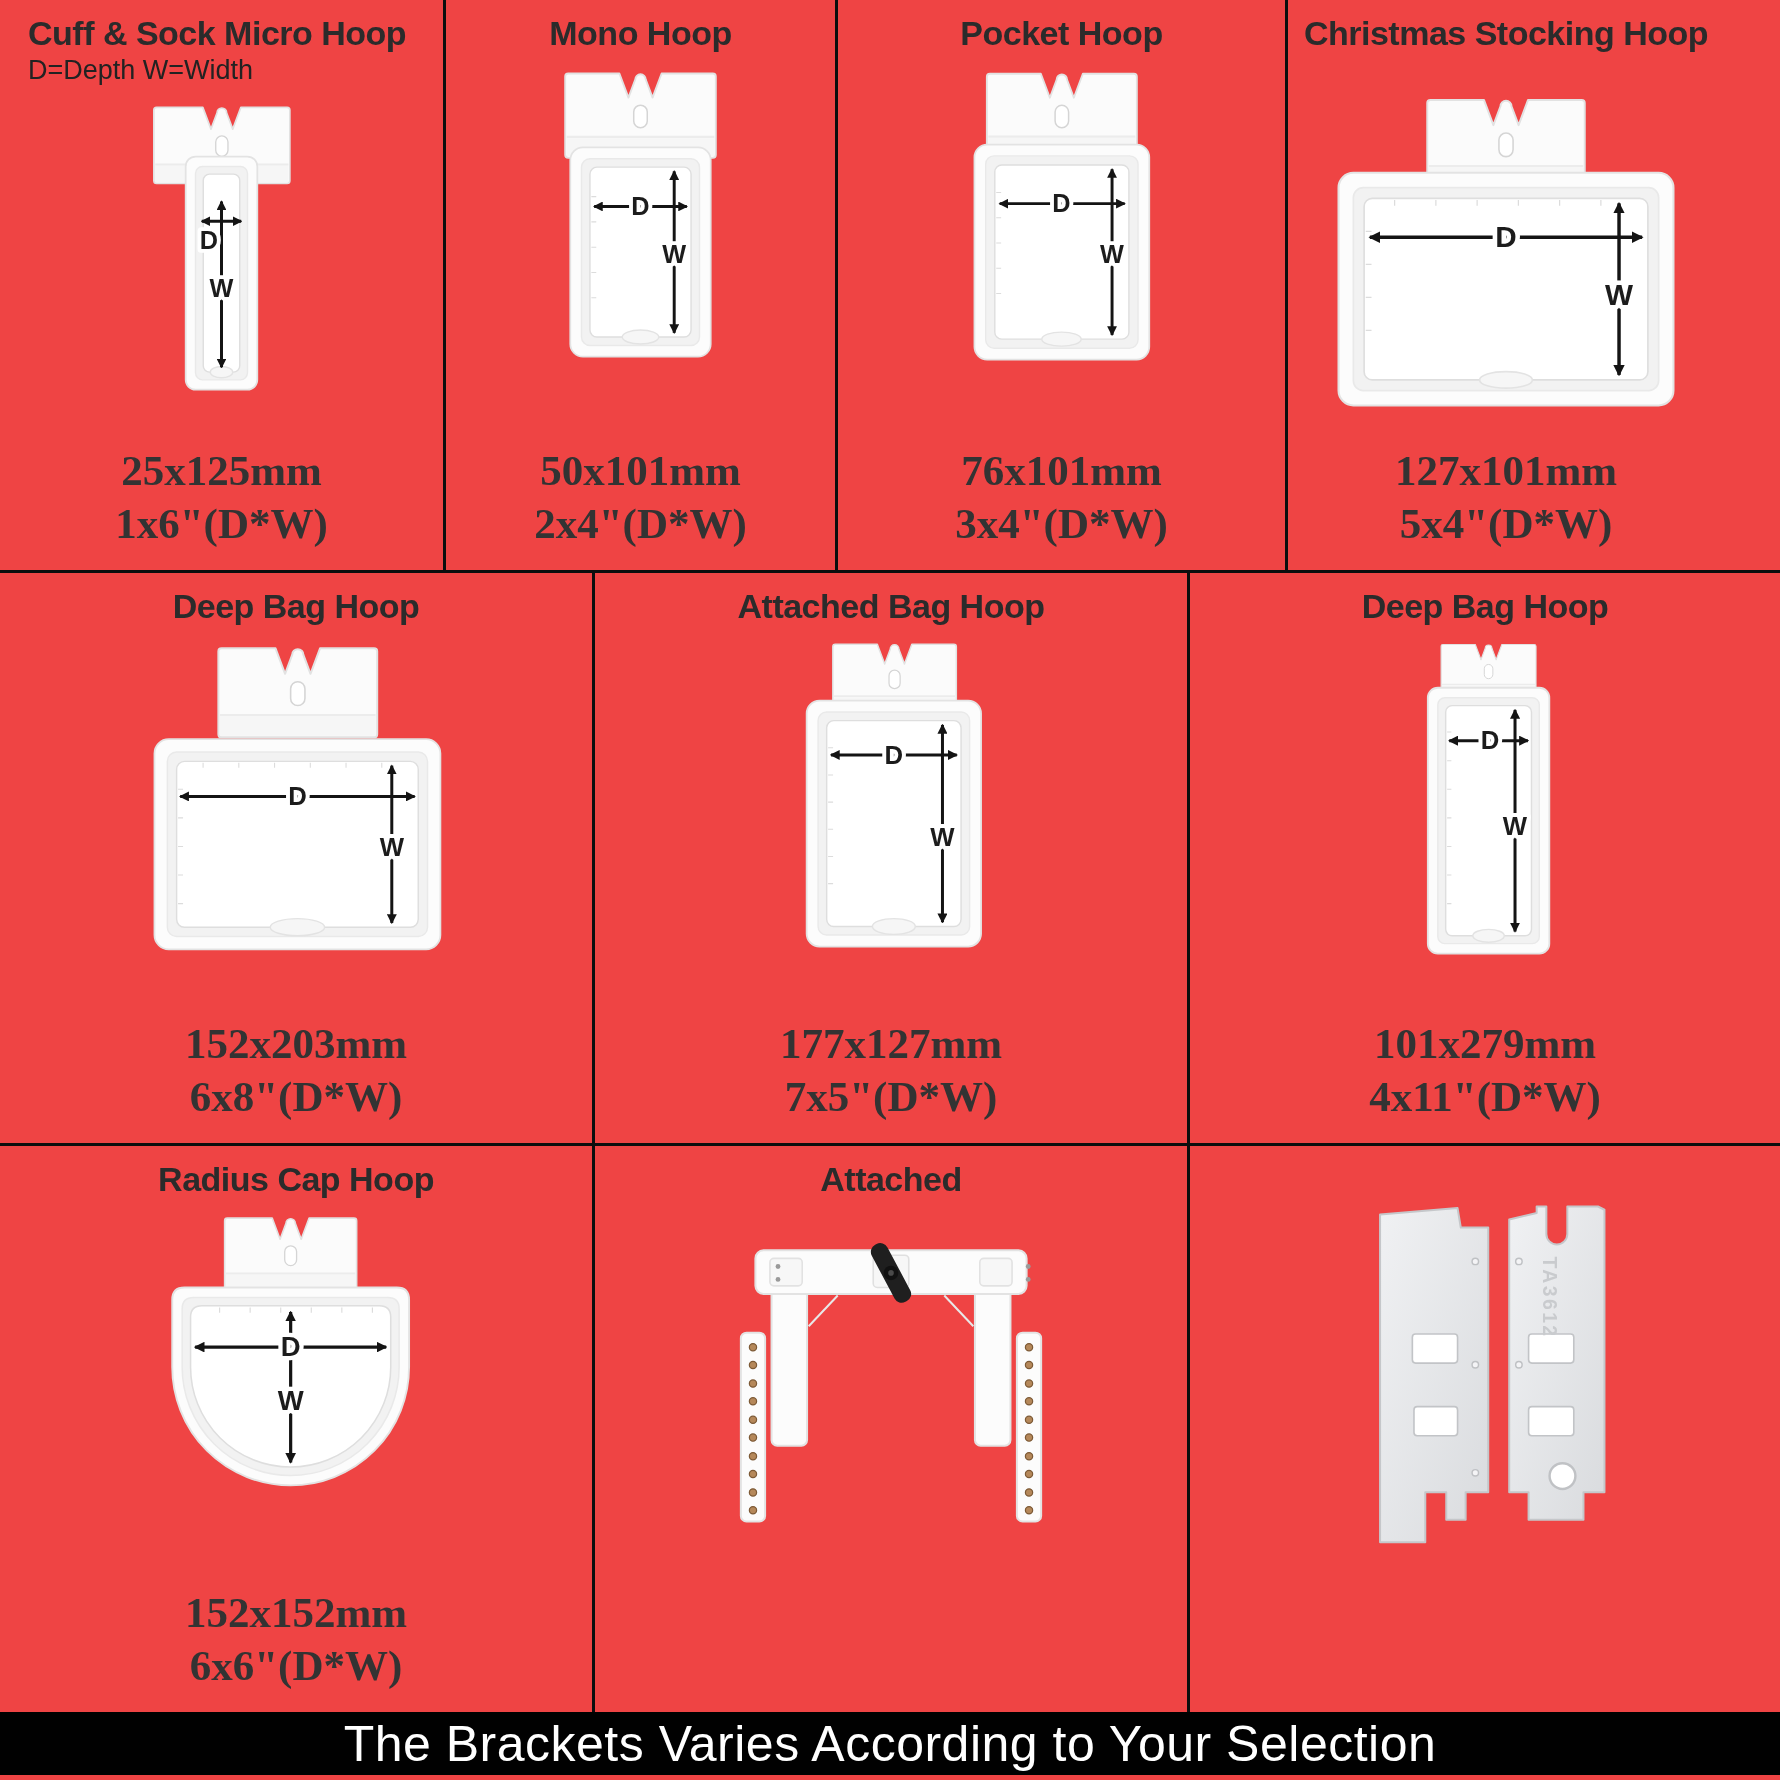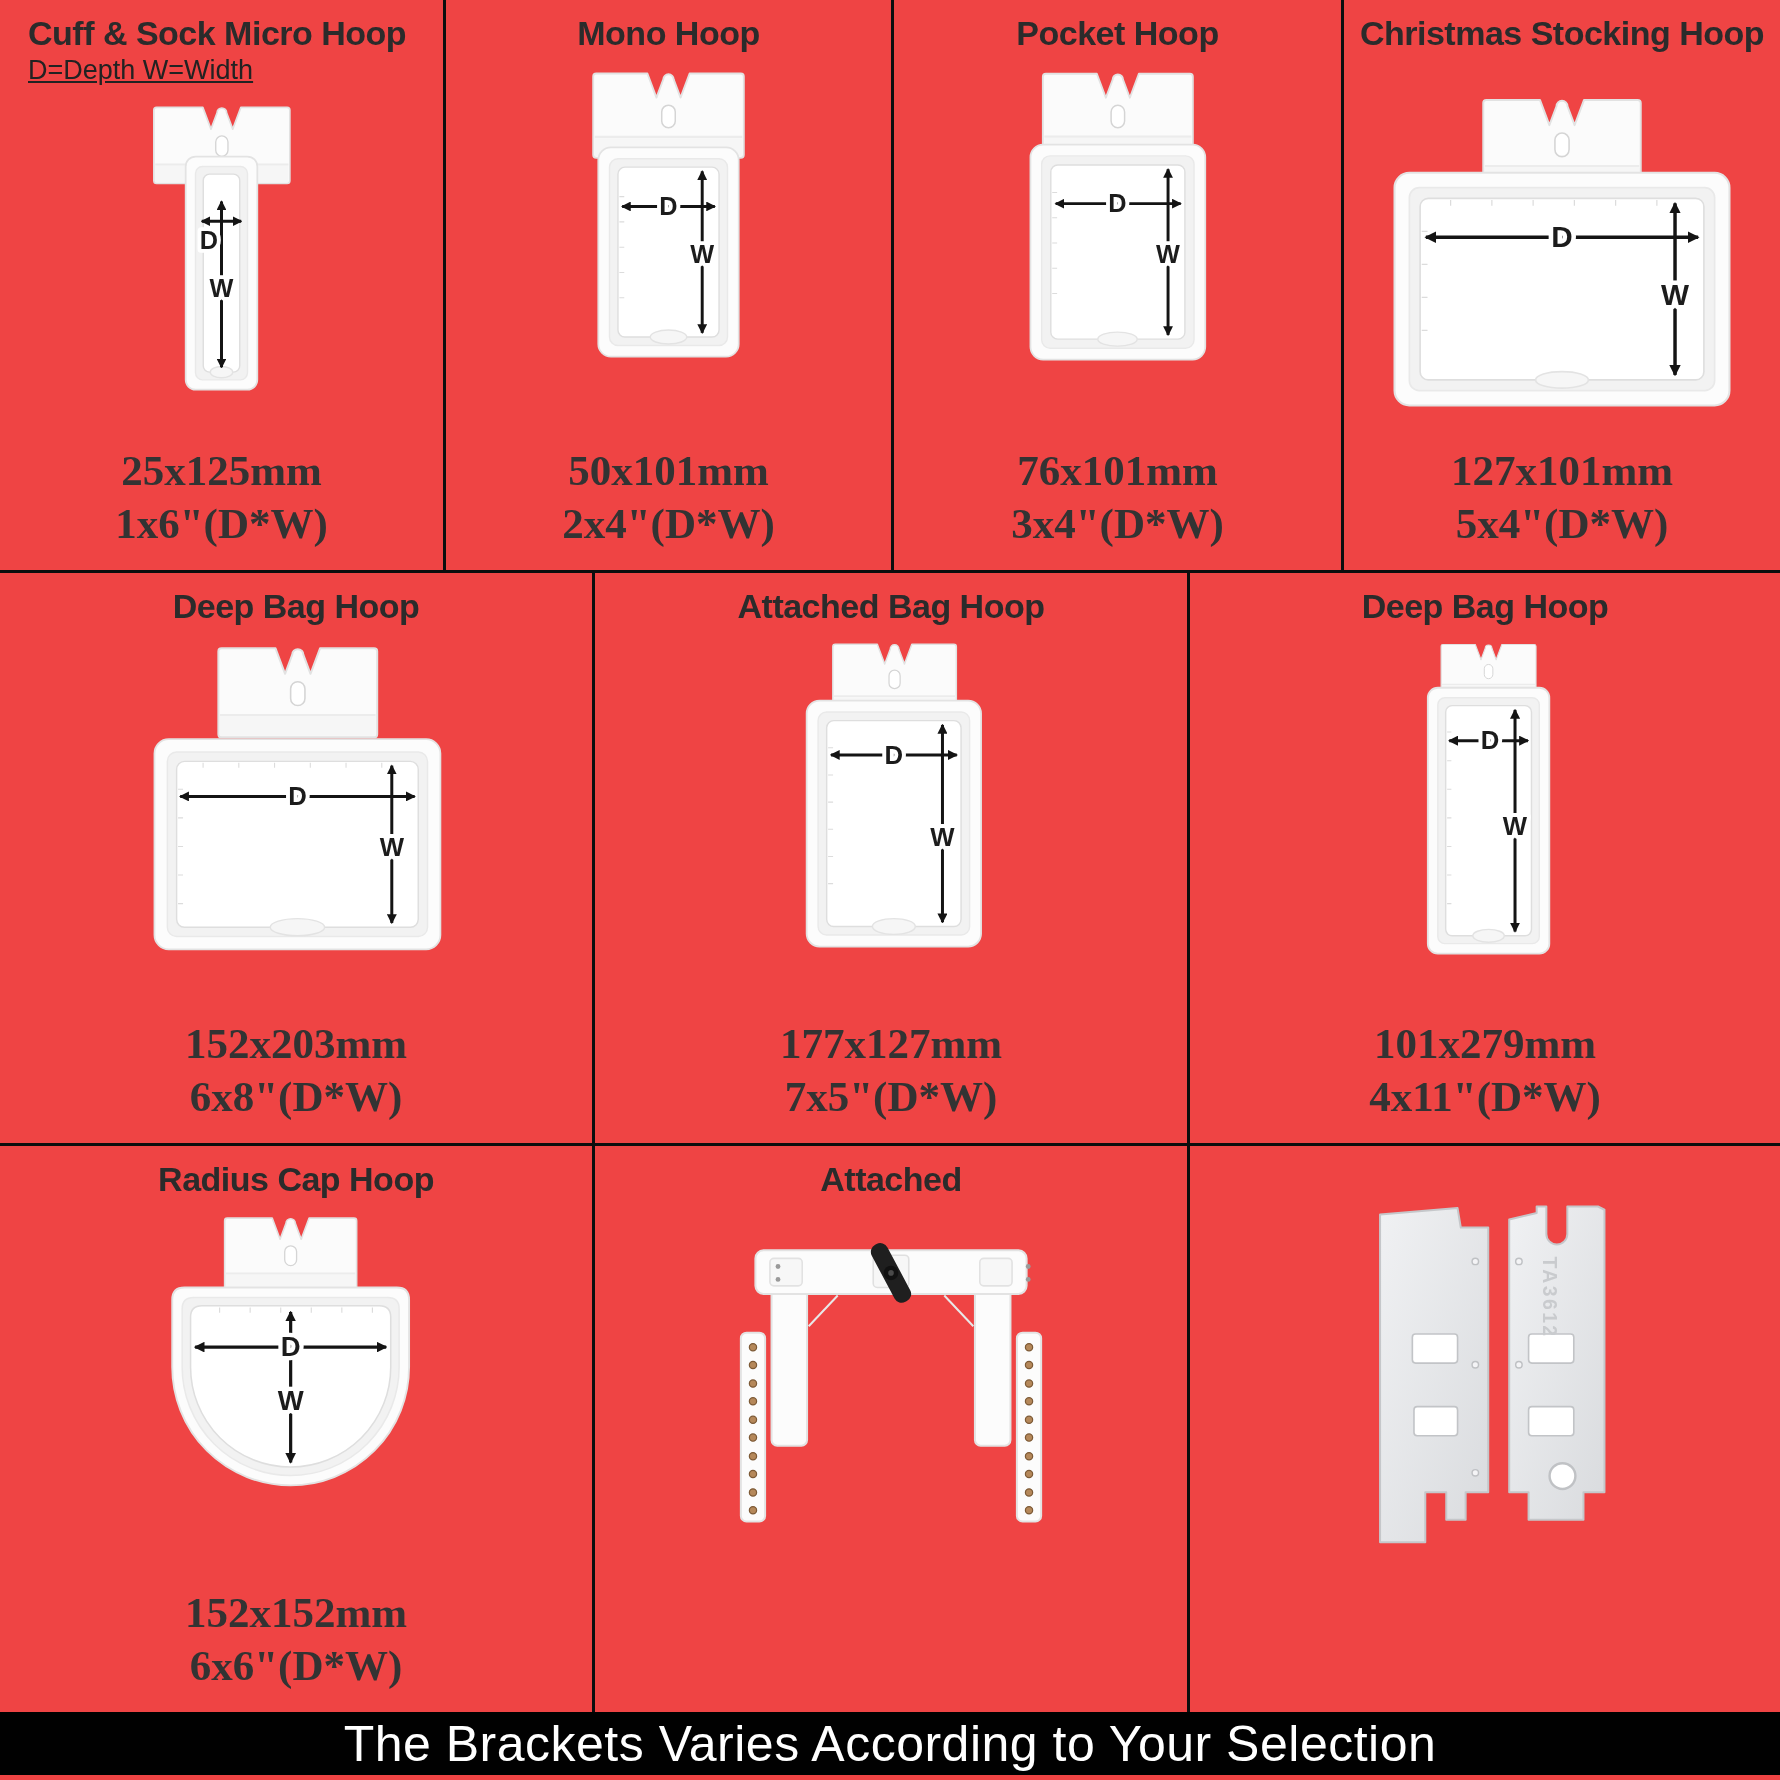--- a/index.html
+++ b/index.html
@@ -10,30 +10,30 @@
   }
   .row{display:flex;box-sizing:border-box;}
   .row1{height:570px;}
   .row2{height:573px;border-top:3px solid #0d0d0d;}
   .row3{height:569px;border-top:3px solid #0d0d0d;}
   .cell{
     box-sizing:border-box;display:flex;flex-direction:column;align-items:center;
     padding-top:14px;position:relative;
   }
   .row1 .cell{width:446px;}
-  .row1 .cell:nth-child(2){width:448px;}
+  .row1 .cell:nth-child(2){width:392px;}
   .row1 .cell:nth-child(3){width:450px;}
   .row1 .cell:nth-child(4){width:436px;border-right:none;gap:28px;}
   .row2 .cell,.row3 .cell{width:595px;}
   .row2 .cell:last-child,.row3 .cell:last-child{width:590px;}
   .vline{border-right:3px solid #0d0d0d;}
   .cell-header{width:100%;text-align:center;}
   .cell-header.left{text-align:left;padding-left:28px;box-sizing:border-box;}
   .cell-title{font-size:34px;font-weight:700;color:#2b2b2b;letter-spacing:-0.5px;line-height:1.15;}
-  .legend{font-size:27px;font-weight:400;color:#222;margin-top:2px;text-decoration:underline;}
+  .legend{font-size:27px;font-weight:400;color:#222;margin-top:2px;}
   .graphic{display:block;margin:6px auto 0 auto;}
   .dims{margin-top:auto;text-align:center;padding-bottom:20px;
         font-size:43px;font-weight:700;color:#333;line-height:1.22;font-family:Liberation Serif, serif;}
   .banner{
     height:63px;background:#010101;display:flex;align-items:center;justify-content:center;
   }
   .banner-text{color:#ffffff;font-size:50px;font-weight:400;letter-spacing:0.5px;}
   
   .plastic{fill:#fcfcfc;stroke:#e3e3e3;stroke-width:2.5;}
   .lip{fill:#f2f2f2;stroke:#e9e9e9;stroke-width:2;}

